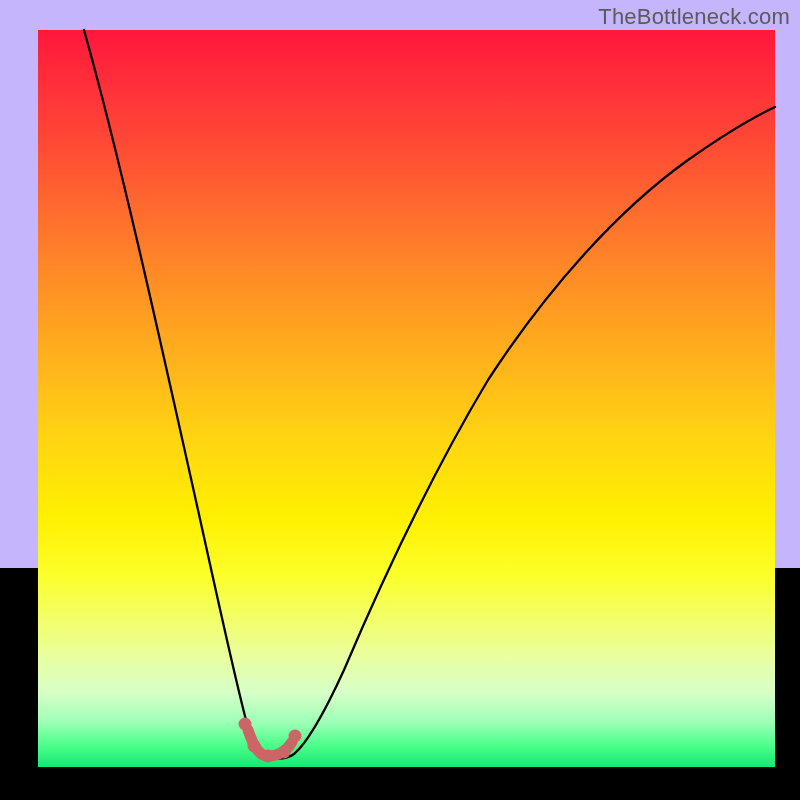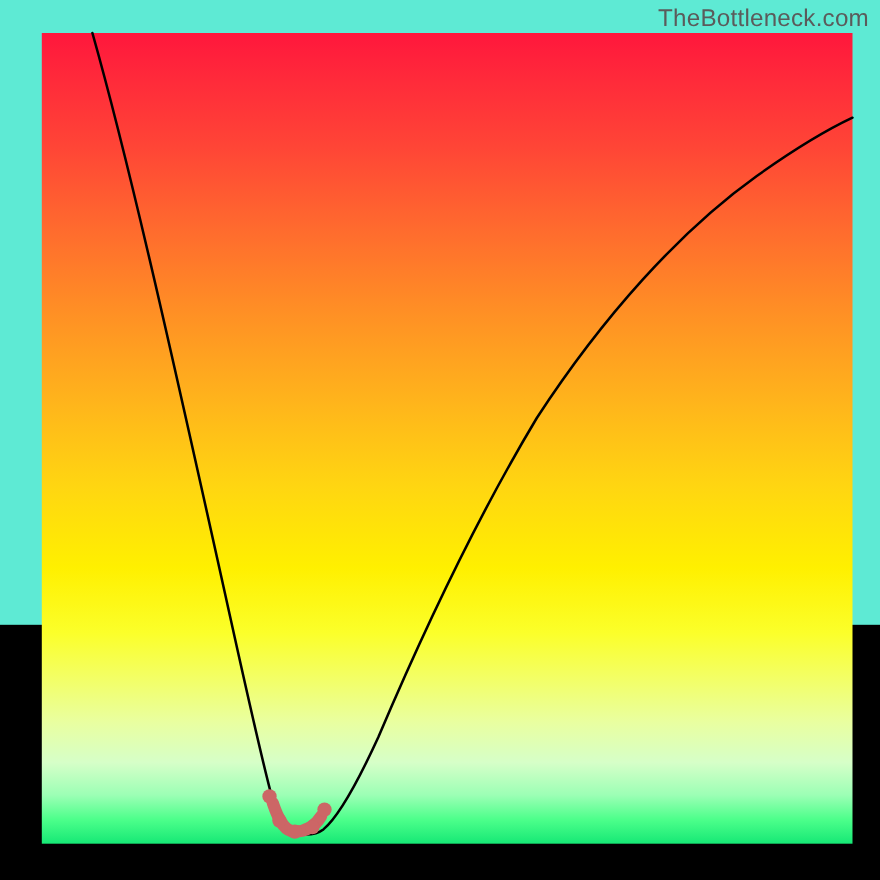--- a/index.html
+++ b/index.html
@@ -9,21 +9,21 @@
     height: 800px;
     overflow: hidden;
     background: #000;
     font-family: Arial, Helvetica, sans-serif;
   }
   .frame {
     position: absolute;
     left: 0; top: 0;
     width: 800px;
     height: 568px;
-    background: #5eead4;
+    background: #c4b5fd;
   }
   .watermark {
     position: absolute;
     top: 4px;
     right: 10px;
     color: #5b5b5b;
     font-size: 22px;
     font-weight: 500;
     letter-spacing: 0.2px;
   }

